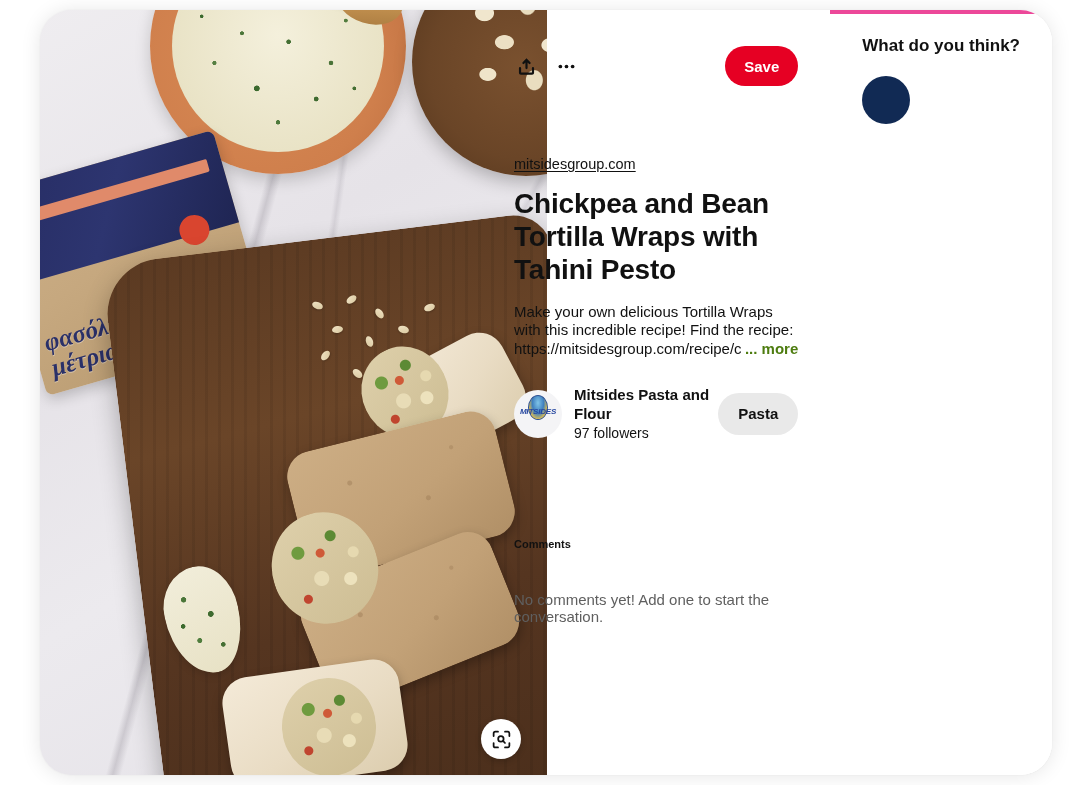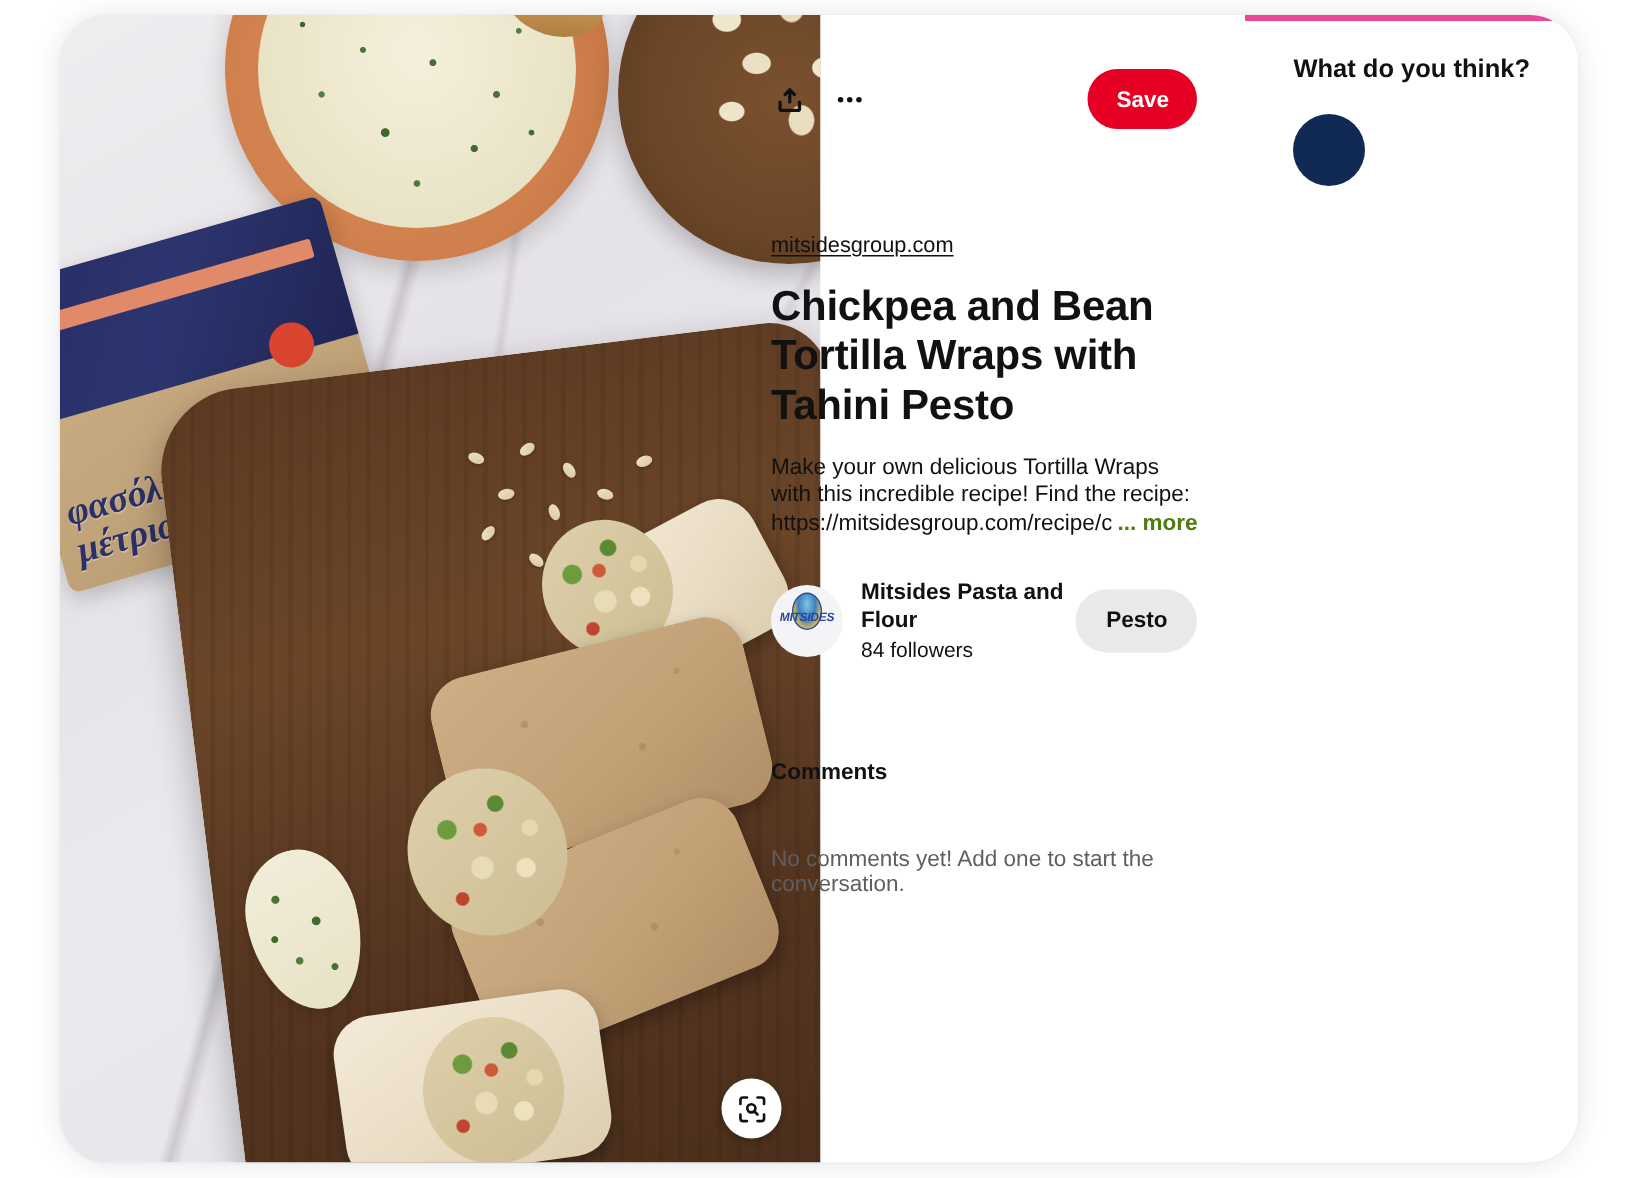--- a/index.html
+++ b/index.html
@@ -360,22 +360,22 @@
     color: #111111;
     border: none; border-radius: 24px;
     height: 42px; padding: 0 20px;
     font-family: "Liberation Sans", sans-serif;
     font-size: 15px; font-weight: 700;
     cursor: pointer;
   }
 
   
   #comments-heading {
-    margin-top: 64px;
-    font-size: 15px; font-weight: 700; color: #111111;
+    margin-top: 96px;
+    font-size: 11px; font-weight: 700; color: #111111;
   }
   #comments-empty {
     margin-top: 41px;
     font-size: 15px; color: #5f5f5f;
   }
 
   
   #composer {
     flex: 0 0 auto;
     border-top: 4px solid #ec4899;
@@ -516,23 +516,23 @@
         </span>
       </div>
 
       <div id="creator-row">
         <div id="creator-avatar">
           <div class="avatar-emblem"></div>
           <div class="avatar-word">MITSIDES</div>
         </div>
         <div id="creator-meta">
           <div id="creator-name">Mitsides Pasta and Flour</div>
-          <div id="creator-followers">84 followers</div>
+          <div id="creator-followers">97 followers</div>
         </div>
-        <button id="follow-button">Pesto</button>
+        <button id="follow-button">Pasta</button>
       </div>
 
       <div id="comments-heading">Comments</div>
       <div id="comments-empty">No comments yet! Add one to start the conversation.</div>
     </div>
 
     <div id="composer">
       <div id="composer-heading">What do you think?</div>
       <div id="composer-row">
         <div id="user-avatar"></div>

